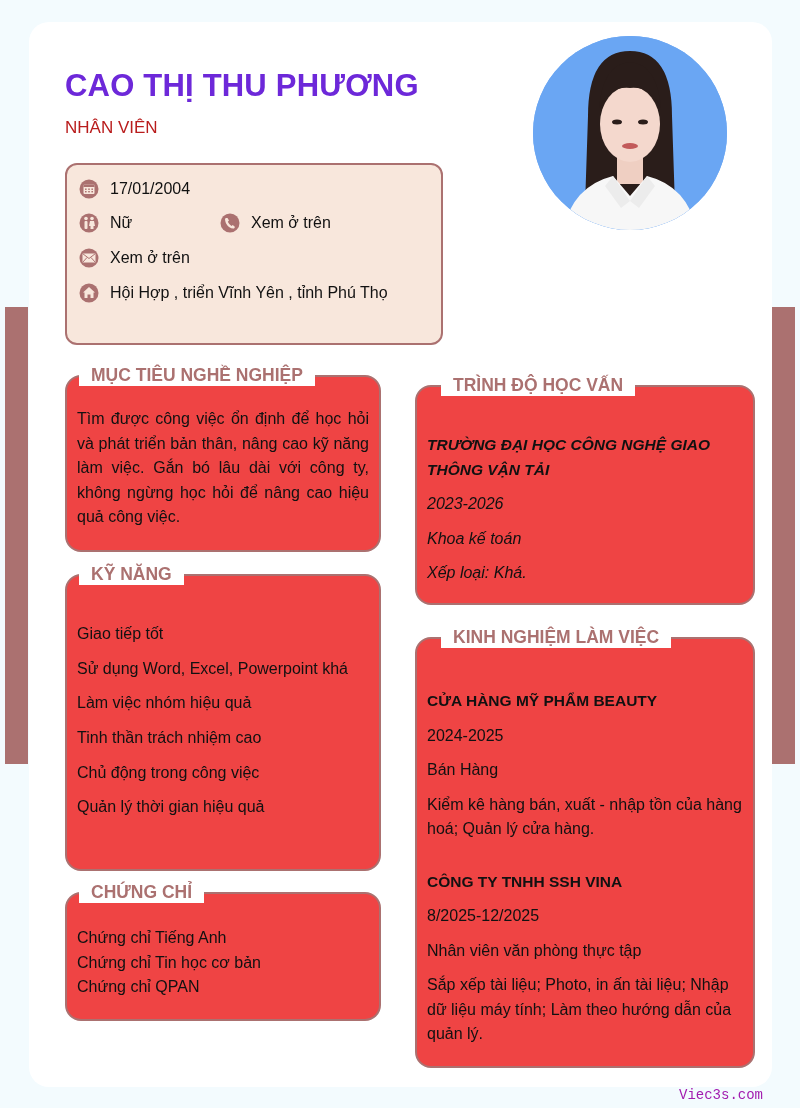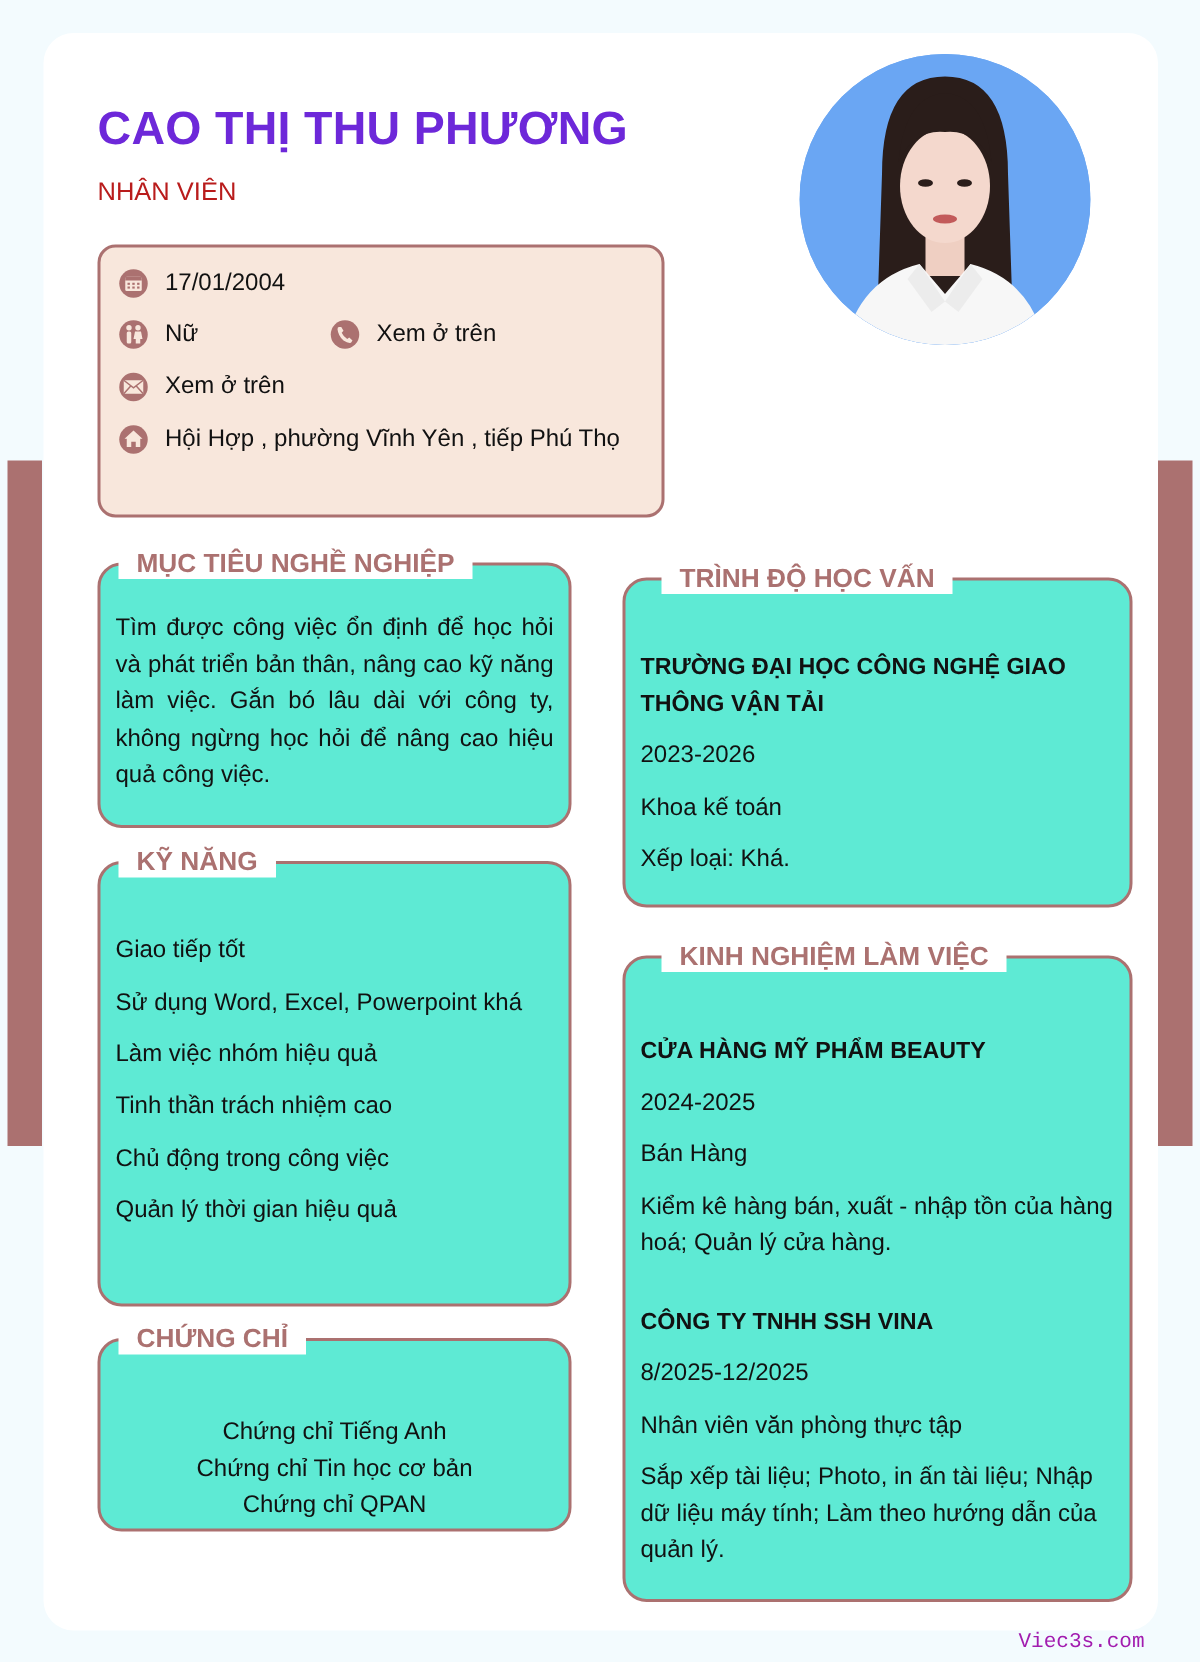--- a/index.html
+++ b/index.html
@@ -9,21 +9,21 @@
   .side-band.left { left: 5px; }
   .side-band.right { left: 772px; }
   .page { position: absolute; left: 29px; top: 22px; width: 743px; height: 1065px; background: #fff; border-radius: 20px; }
   .name { position: absolute; left: 65px; top: 68px; font-size: 31px; font-weight: bold; color: #6d28d9; letter-spacing: 0.2px; }
   .role { position: absolute; left: 65px; top: 118px; font-size: 17px; color: #b91c1c; }
   .photo { position: absolute; left: 533px; top: 36px; width: 194px; height: 194px; border-radius: 50%; overflow: hidden; background: #6aa6f3; }
   .info { position: absolute; left: 65px; top: 163px; width: 378px; height: 182px; background: #f8e7dc; border: 2px solid #ab7170; border-radius: 12px; font-size: 16px; }
   .info-row { position: absolute; display: flex; align-items: flex-start; }
   .info-row .ico { width: 20px; height: 20px; margin-right: 11px; flex-shrink: 0; }
   .info-row .txt { line-height: 25px; margin-top: -3px; }
-  .box { position: absolute; border: 2px solid #ab7170; border-radius: 16px; background: #5eead4; }
+  .box { position: absolute; border: 2px solid #ab7170; border-radius: 16px; background: #ef4444; }
   .box-title { position: absolute; top: -13px; left: 12px; background: #fff; padding: 0 12px; font-size: 17.5px; font-weight: bold; color: #ab7170; line-height: 22px; white-space: nowrap; }
   .box-body { position: absolute; left: 10px; right: 10px; font-size: 16px; line-height: 24.5px; }
   .justify { text-align: justify; }
   .list-item { height: 34.7px; line-height: 24px; }
   .bold-up { font-weight: bold; font-size: 15.5px; }
   .footer { position: absolute; right: 37px; top: 1087px; font-family: "Liberation Mono", "DejaVu Sans Mono", monospace; font-size: 14px; color: #a21caf; }
 </style>
 </head>
 <body>
 
@@ -98,21 +98,21 @@
       <rect x="3.5" y="5.5" width="13" height="9" fill="#f8e7dc"></rect>
       <path d="M3.5 5.5 L10 10.5 L16.5 5.5 M3.5 14.5 L8 9.5 M16.5 14.5 L12 9.5" stroke="#ab7170" stroke-width="1" fill="none"></path>
     </svg>
     <span class="txt">Xem ở trên</span>
   </div>
   <div class="info-row" style="left:12px; top:118px; width:340px;">
     <svg class="ico" viewBox="0 0 20 20">
       <circle cx="10" cy="10" r="9.5" fill="#ab7170"></circle>
       <path d="M10 4 L16 9.5 L14.5 9.5 L14.5 15 L11.5 15 L11.5 11.5 L8.5 11.5 L8.5 15 L5.5 15 L5.5 9.5 L4 9.5 Z" fill="#f8e7dc"></path>
     </svg>
-    <span class="txt">Hội Hợp , phường Vĩnh Yên , tiếp Phú Thọ</span>
+    <span class="txt">Hội Hợp , triển Vĩnh Yên , tỉnh Phú Thọ</span>
   </div>
 </div>
 
 <section class="box" style="left:65px; top:375px; width:316px; height:177px;">
   <h2 class="box-title">MỤC TIÊU NGHỀ NGHIỆP</h2>
   <p class="box-body justify" style="top:30px;">Tìm được công việc ổn định để học hỏi và phát triển bản thân, nâng cao kỹ năng làm việc. Gắn bó lâu dài với công ty, không ngừng học hỏi để nâng cao hiệu quả công việc.</p>
 </section>
 
 <section class="box" style="left:65px; top:574px; width:316px; height:297px;">
   <h2 class="box-title">KỸ NĂNG</h2>
@@ -121,30 +121,30 @@
     <div class="list-item">Sử dụng Word, Excel, Powerpoint khá</div>
     <div class="list-item">Làm việc nhóm hiệu quả</div>
     <div class="list-item">Tinh thần trách nhiệm cao</div>
     <div class="list-item">Chủ động trong công việc</div>
     <div class="list-item">Quản lý thời gian hiệu quả</div>
   </div>
 </section>
 
 <section class="box" style="left:65px; top:892px; width:316px; height:129px;">
   <h2 class="box-title">CHỨNG CHỈ</h2>
-  <div class="box-body" style="top:49px;text-align:center;">
+  <div class="box-body" style="top:32px;">
     <div>Chứng chỉ Tiếng Anh</div>
     <div>Chứng chỉ Tin học cơ bản</div>
     <div>Chứng chỉ QPAN</div>
   </div>
 </section>
 
 <section class="box" style="left:415px; top:385px; width:340px; height:220px;">
   <h2 class="box-title" style="left:24px;">TRÌNH ĐỘ HỌC VẤN</h2>
-  <div class="box-body" style="top:46px;">
+  <div class="box-body" style="top:46px;font-style:italic;">
     <div class="bold-up" style="margin-bottom:10px;">TRƯỜNG ĐẠI HỌC CÔNG NGHỆ GIAO THÔNG VẬN TẢI</div>
     <div style="margin-bottom:10px;">2023-2026</div>
     <div style="margin-bottom:10px;">Khoa kế toán</div>
     <div>Xếp loại: Khá.</div>
   </div>
 </section>
 
 <section class="box" style="left:415px; top:637px; width:340px; height:431px;">
   <h2 class="box-title" style="left:24px;">KINH NGHIỆM LÀM VIỆC</h2>
   <div class="box-body" style="top:50px;">

